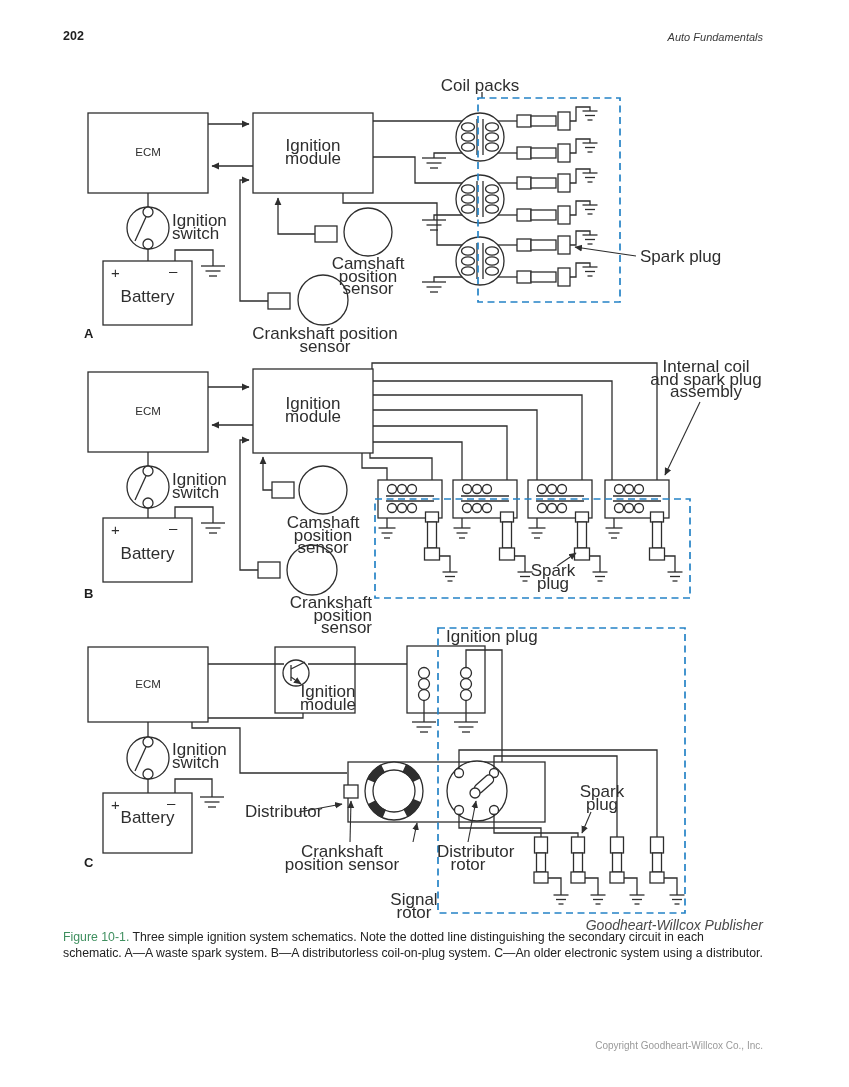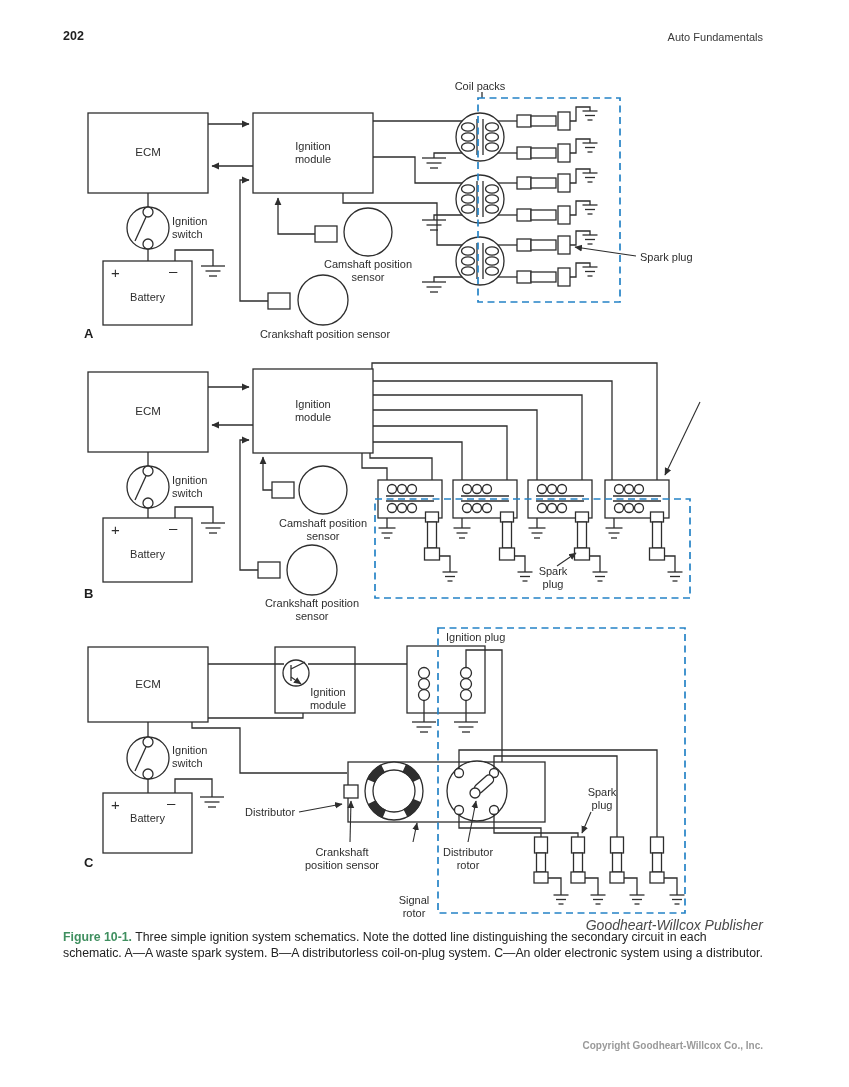--- a/index.html
+++ b/index.html
@@ -1,27 +1,27 @@
 <!DOCTYPE html>
 <html><head>
 <meta charset="utf-8">
 <style>
   html,body{margin:0;padding:0;background:#fff;}
   .page{position:relative;width:849px;height:1087px;background:#ffffff;overflow:hidden;
         font-family:"Liberation Sans","DejaVu Sans",sans-serif;color:#2e2e2e;padding-left:9px;}
-  .lbl{position:absolute;font-size:11px;line-height:12.5px;white-space:pre-line;color:#2e2e2e;}
+  .lbl{position:absolute;font-size:17px;line-height:12.5px;white-space:pre-line;color:#2e2e2e;}
   .ctr{text-align:center;}
   .pgnum{position:absolute;left:63px;top:29px;font-size:12.5px;font-weight:bold;color:#1e1e1e;}
-  .runhead{position:absolute;left:463px;top:31px;width:300px;text-align:right;font-size:11px;color:#3a3a3a;}
+  .runhead{position:absolute;left:463px;top:31px;width:300px;text-align:right;font-size:11px;color:#3a3a3a;font-style:italic;}
   .diag-letter{position:absolute;font-size:13px;font-weight:bold;color:#1e1e1e;}
   .battsign{position:absolute;font-size:15px;color:#2e2e2e;}
   .credit{position:absolute;left:463px;top:908px;width:300px;text-align:right;
           font-style:italic;font-size:14px;color:#4a4a4a;margin-top:9px;}
   .caption{position:absolute;left:63px;top:929px;width:700px;font-size:12.3px;line-height:16px;color:#222;}
-  .figlabel{font-weight:bold;margin-top:36px;}
+  .figlabel{font-weight:normal;margin-top:36px;}
   .copyright{position:absolute;left:463px;top:1040px;width:300px;text-align:right;
              font-size:10px;color:#9a9a9a;}
   svg{position:absolute;left:0;top:0;}
   .ln{stroke:#2e2e2e;stroke-width:1.3;fill:none;stroke-linecap:butt;}
   .fillwhite{fill:#ffffff;}
 </style>
 </head>
 <body>
 
 <div class="page">
@@ -439,22 +439,25 @@
   <div class="lbl ctr" style="left:88px;top:405px;width:120px;font-size:11.5px;">ECM</div>
   <div class="lbl ctr" style="left:253px;top:398px;width:120px;">Ignition
 module</div>
   <div class="lbl" style="left:172px;top:474px;">Ignition
 switch</div>
   <div class="battsign" style="left:111px;top:521px;">+</div>
   <div class="battsign" style="left:169px;top:519px;">–</div>
   <div class="lbl ctr" style="left:103px;top:548px;width:89px;">Battery</div>
   <div class="lbl ctr" style="left:263px;top:517px;width:120px;">Camshaft position
 sensor</div>
-  <div class="lbl ctr" style="left:252px;top:597px;width:120px;">Crankshaft position
+  <div class="lbl ctr" style="left:252px;top:597px;width:120px;text-align:right;">Crankshaft position
 sensor</div>
+  <div class="lbl ctr" style="left:646px;top:361px;width:120px;">Internal coil
+and spark plug
+assembly</div>
   <div class="lbl ctr" style="left:523px;top:565px;width:60px;">Spark
 plug</div>
   <div class="diag-letter" style="left:84px;top:586px;">B</div>
 
   <div class="lbl ctr" style="left:88px;top:678px;width:120px;font-size:11.5px;">ECM</div>
   <div class="lbl ctr" style="left:300px;top:686px;width:56px;">Ignition
 module</div>
   <div class="lbl" style="left:446px;top:631px;">Ignition plug</div>
   <div class="lbl" style="left:172px;top:744px;">Ignition
 switch</div>
@@ -467,15 +470,15 @@
   <div class="lbl ctr" style="left:387px;top:846px;width:54px;margin-top:48px;">Signal
 rotor</div>
   <div class="lbl ctr" style="left:437px;top:846px;width:62px;">Distributor
 rotor</div>
   <div class="lbl ctr" style="left:578px;top:786px;width:48px;">Spark
 plug</div>
   <div class="diag-letter" style="left:84px;top:855px;">C</div>
 
   <div class="credit">Goodheart-Willcox Publisher</div>
   <div class="caption"><span class="figlabel" id="figlabel" style="color: rgb(63, 143, 95);">Figure 10-1.</span><span> Three simple ignition system schematics. Note the dotted line distinguishing the secondary circuit in each schematic. A—A waste spark system. B—A distributorless coil-on-plug system. C—An older electronic system using a distributor.</span></div>
-  <div class="copyright" style="color: rgb(154, 154, 154); font-weight: bold;">Copyright Goodheart-Willcox Co., Inc.</div>
+  <div class="copyright" style="color: rgb(154, 154, 154);">Copyright Goodheart-Willcox Co., Inc.</div>
 
 </div>
 
 </body></html>

